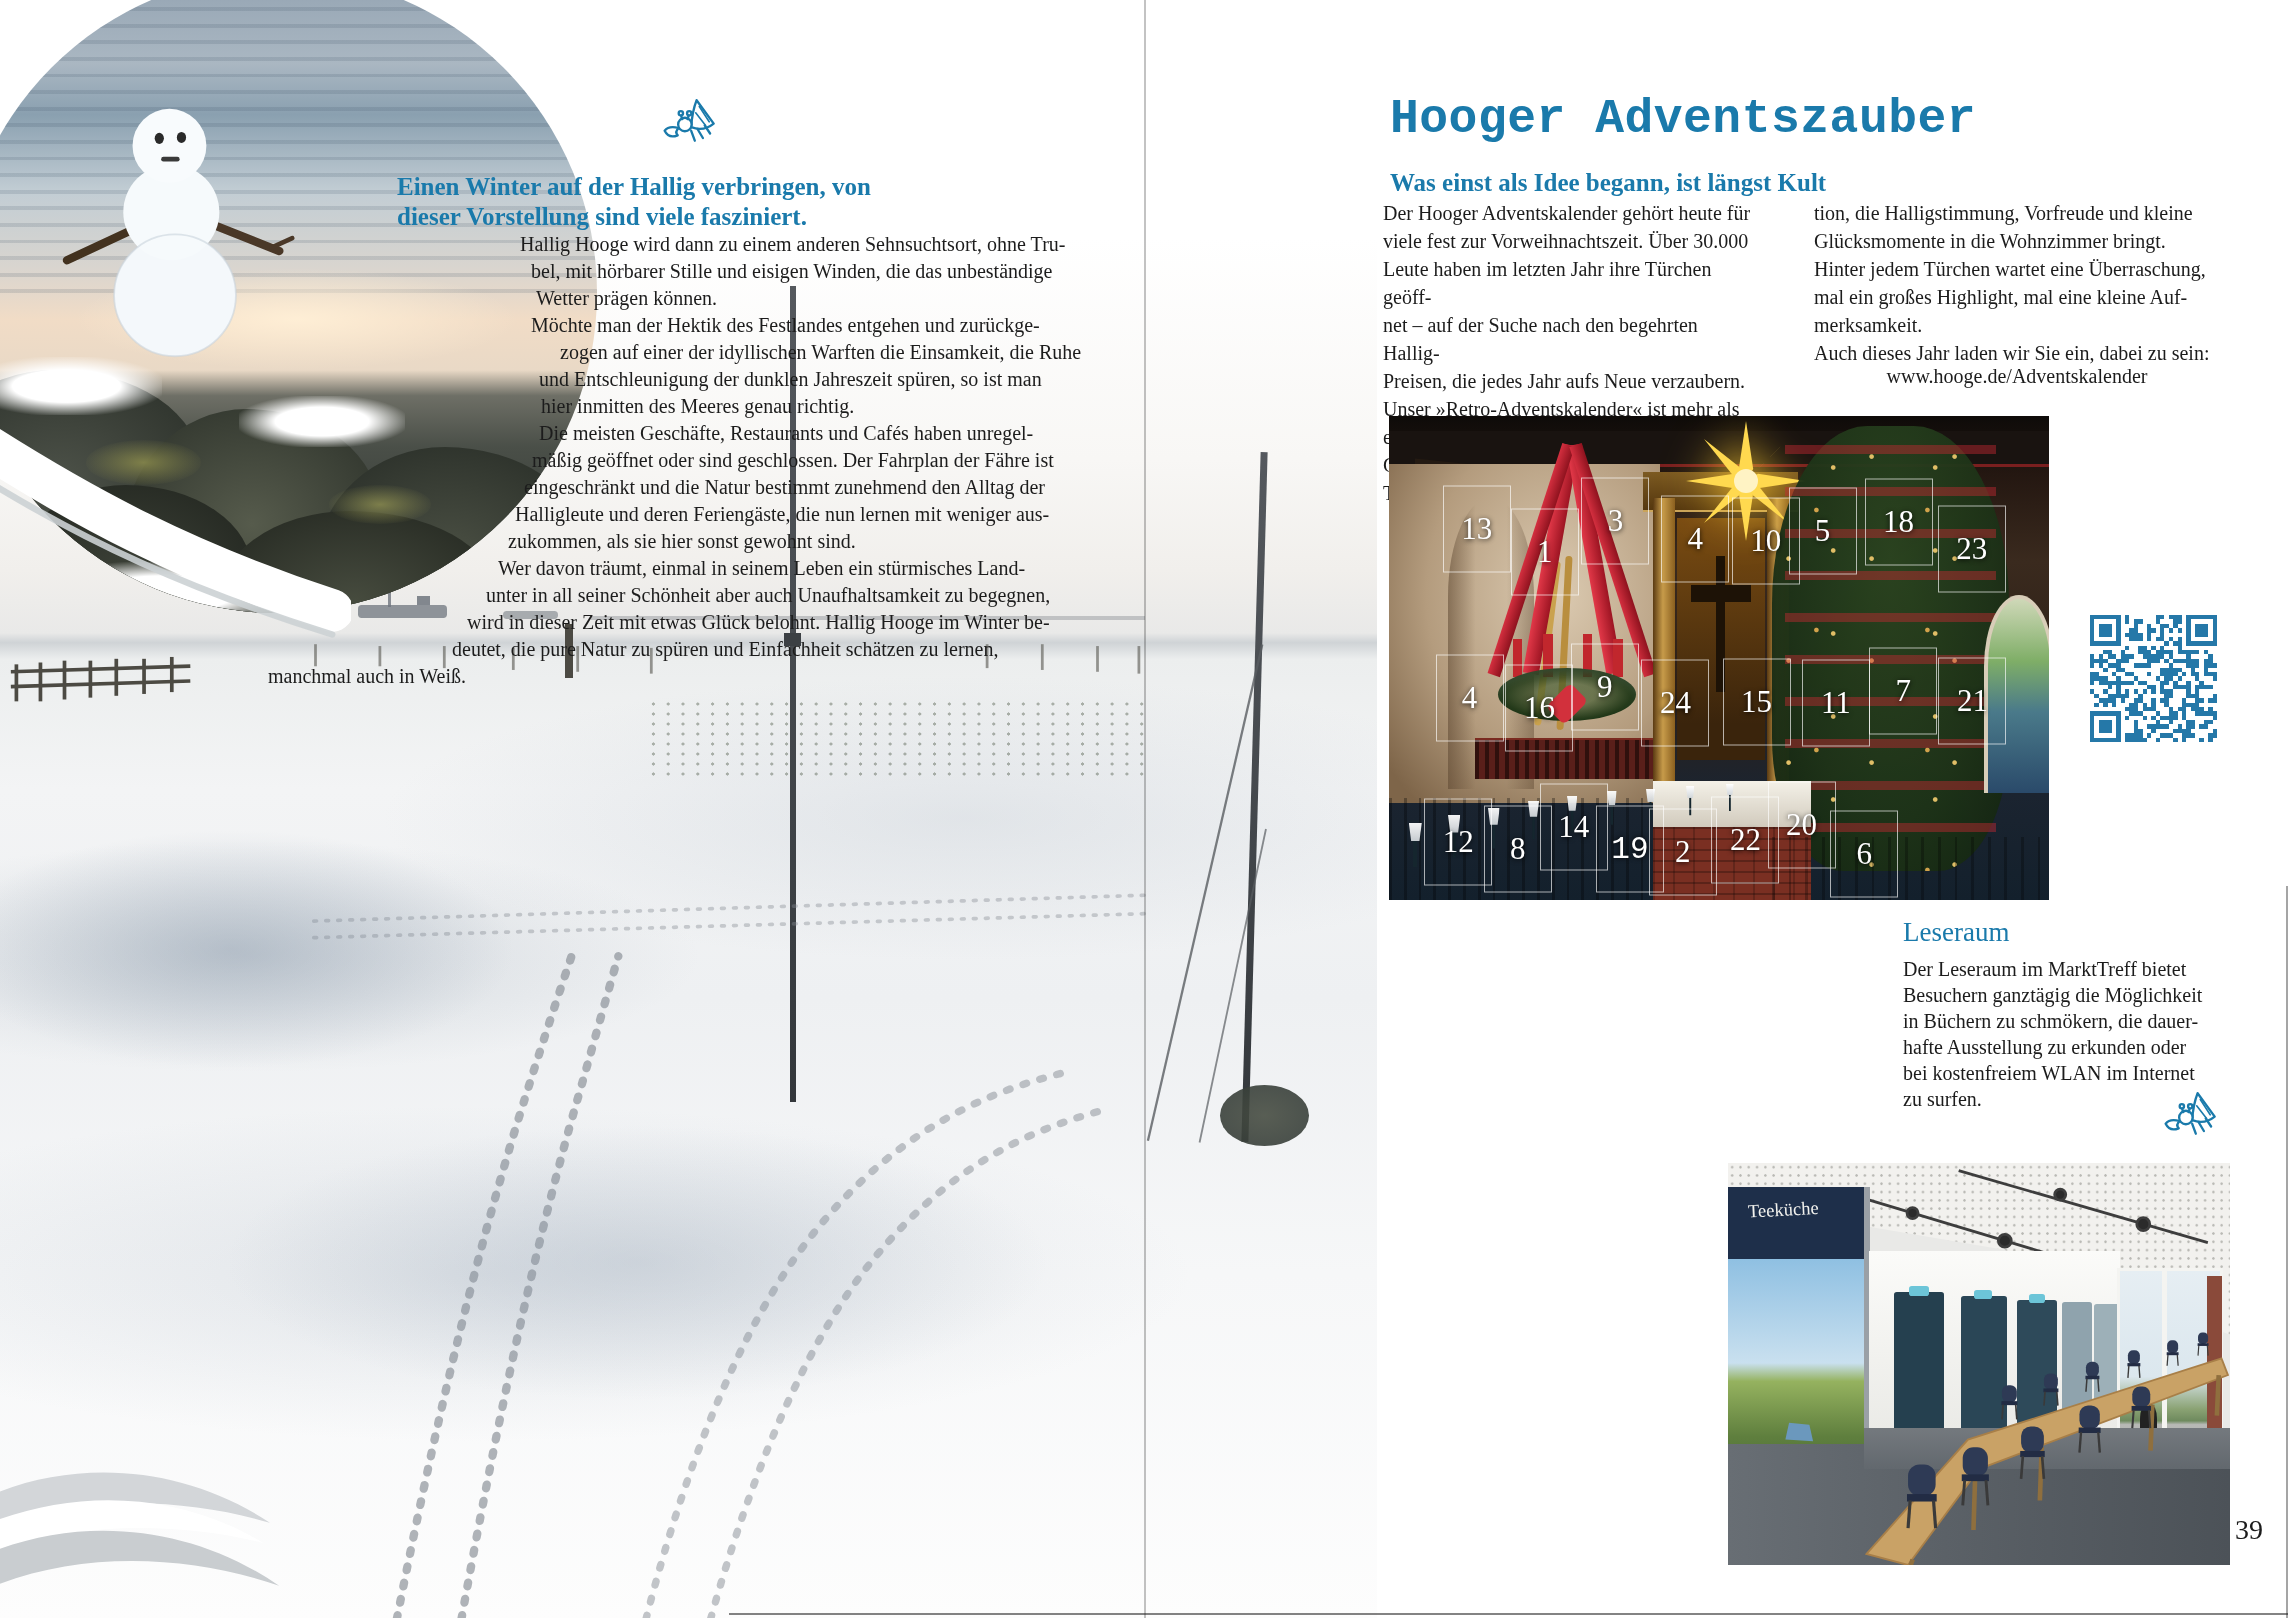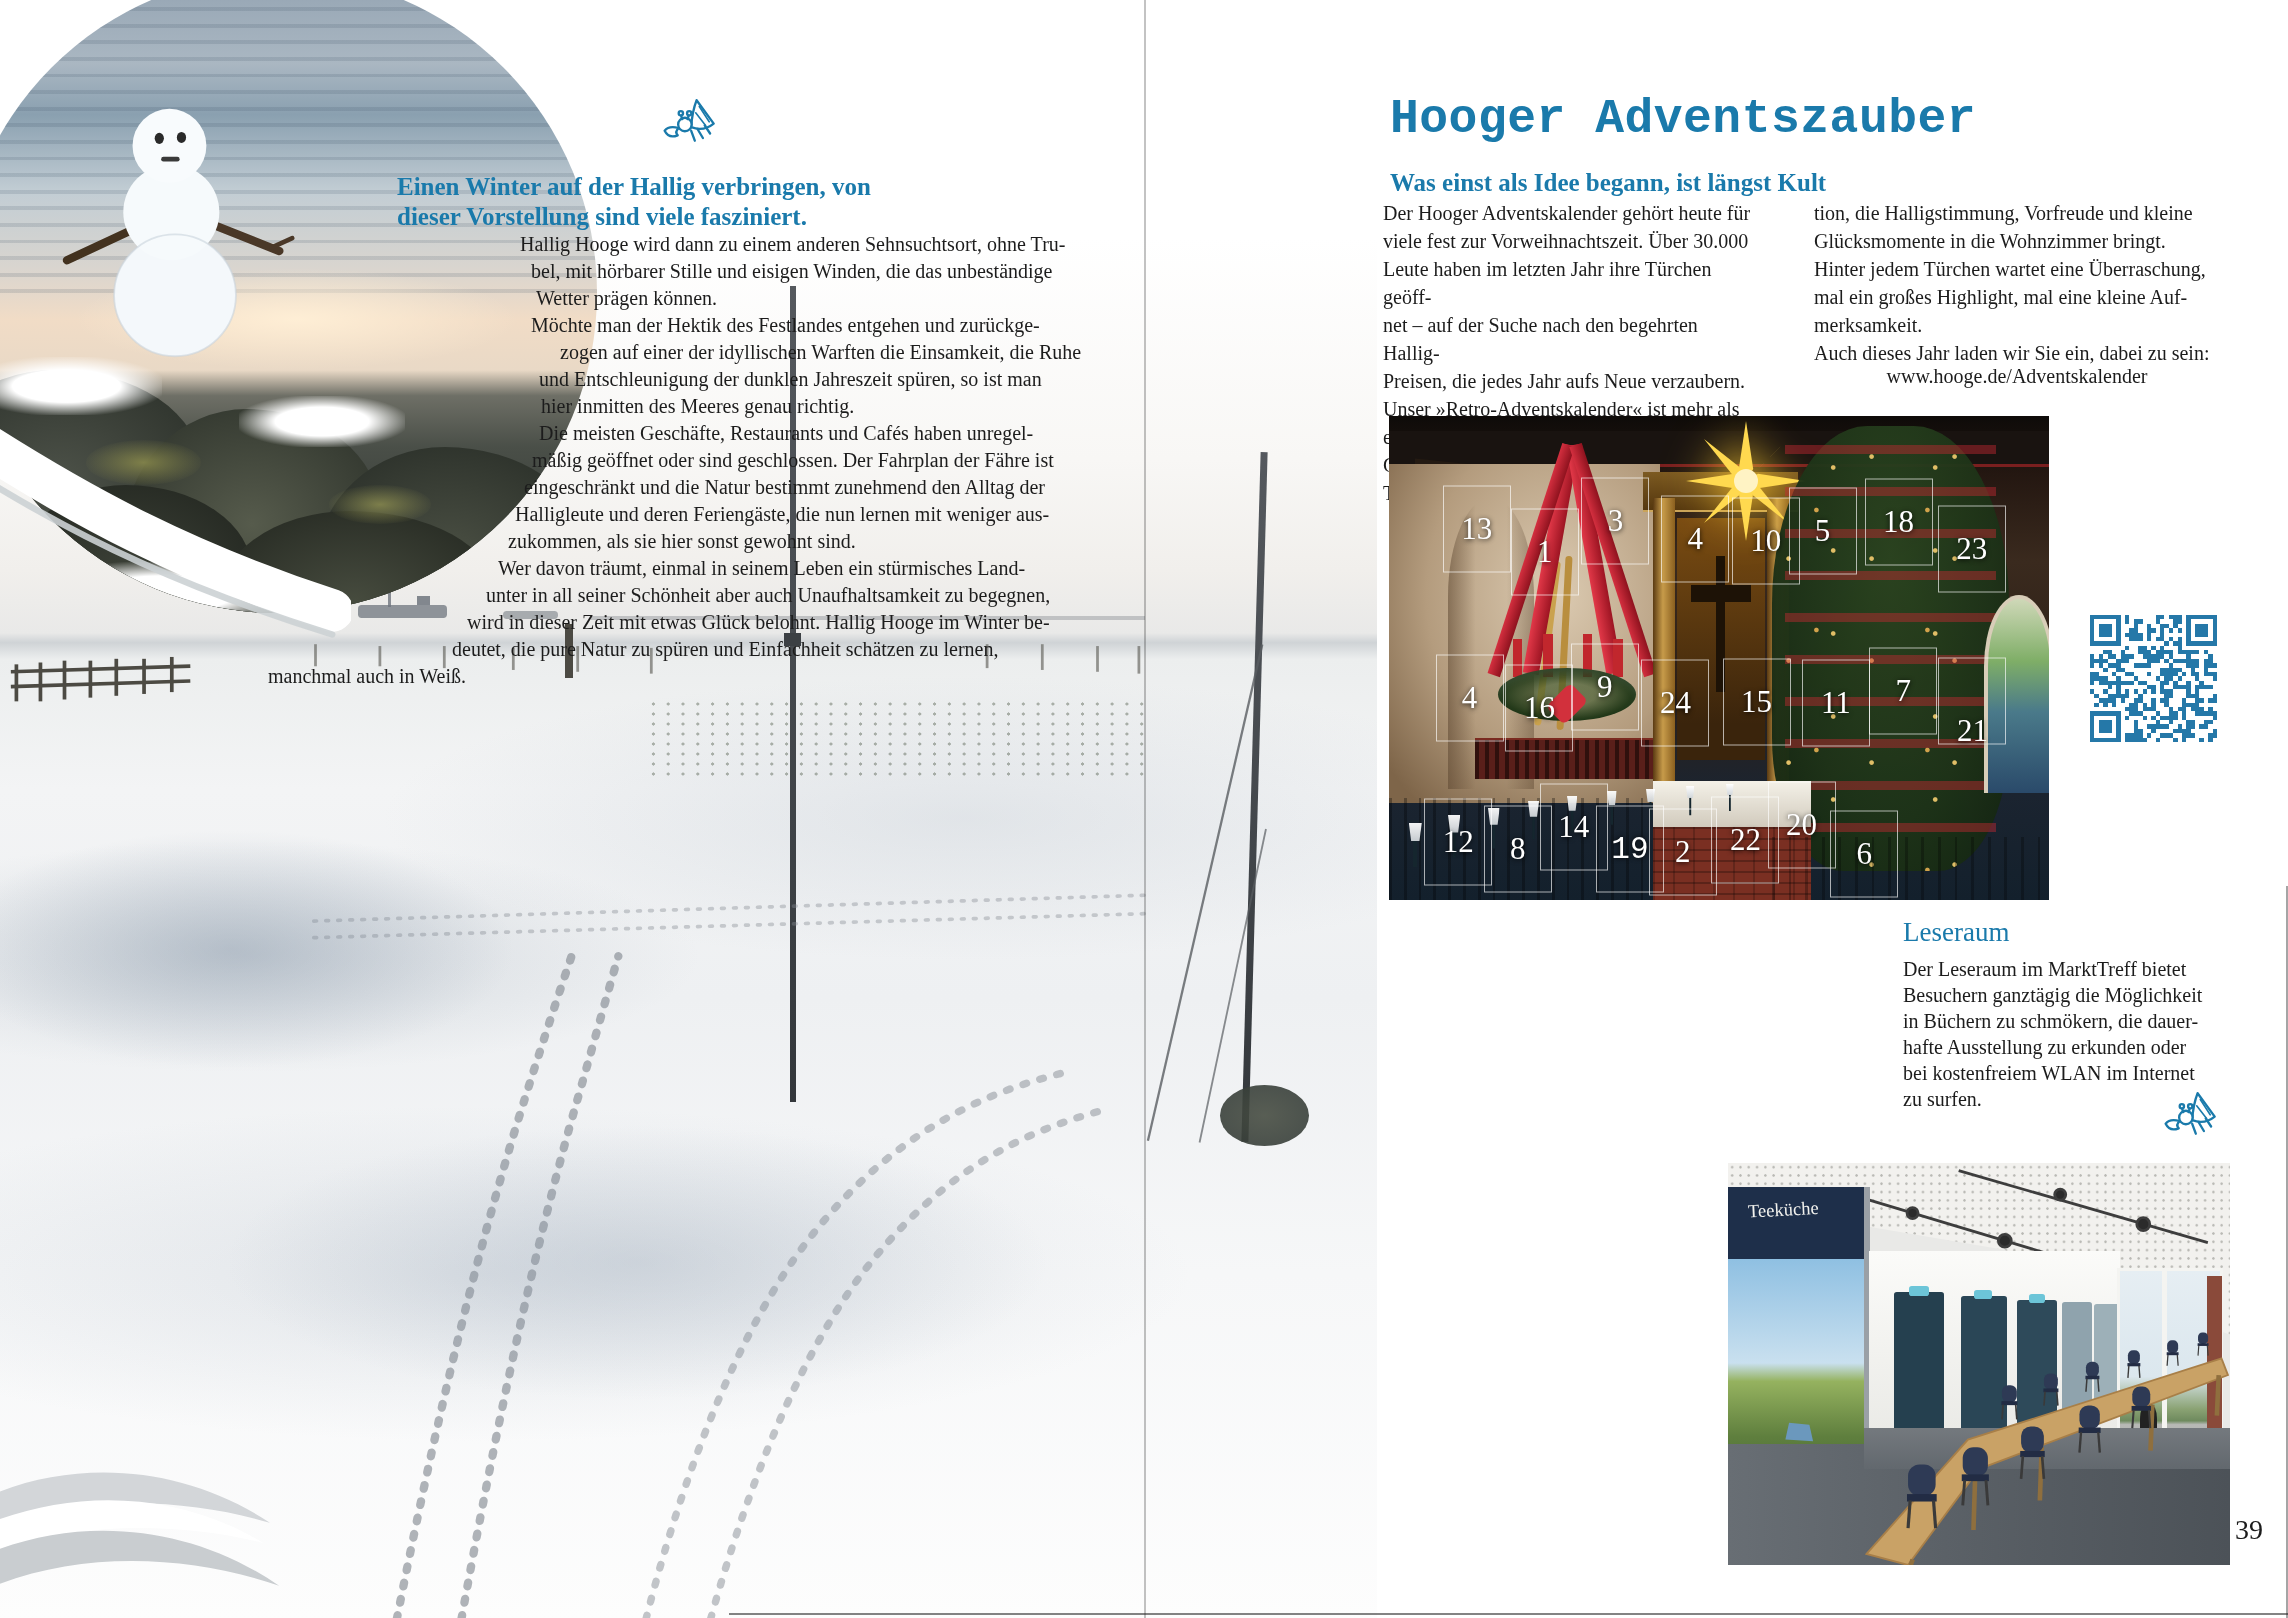--- a/index.html
+++ b/index.html
@@ -378,21 +378,21 @@
         <div class="cal-num" style="left: 32.7%; top: 56%;">9</div>
         <div class="cal-box" style="left: 43.4%; top: 59.3%;"></div>
         <div class="cal-num" style="left: 43.4%; top: 59.3%;">24</div>
         <div class="cal-box" style="left: 55.7%; top: 59.1%;"></div>
         <div class="cal-num" style="left: 55.7%; top: 59.1%;">15</div>
         <div class="cal-box" style="left: 67.7%; top: 59.3%;"></div>
         <div class="cal-num" style="left: 67.7%; top: 59.3%;">11</div>
         <div class="cal-box" style="left: 77.9%; top: 56.8%;"></div>
         <div class="cal-num" style="left: 77.9%; top: 56.8%;">7</div>
         <div class="cal-box" style="left: 88.4%; top: 58.9%;"></div>
-        <div class="cal-num" style="left: 88.4%; top: 58.9%; margin-top: 30px;">21</div>
+        <div class="cal-num" style="left: 88.4%; top: 58.9%;">21</div>
         <div class="cal-box" style="left: 10.5%; top: 88%;"></div>
         <div class="cal-num" style="left: 10.5%; top: 88%;">12</div>
         <div class="cal-box" style="left: 19.5%; top: 89.5%;"></div>
         <div class="cal-num" style="left: 19.5%; top: 89.5%;">8</div>
         <div class="cal-box" style="left: 28%; top: 85%;"></div>
         <div class="cal-num" style="left: 28%; top: 85%;">14</div>
         <div class="cal-box" style="left: 36.5%; top: 89.5%;"></div>
         <div class="cal-num" style="left: 36.5%; top: 89.5%; font-family: Liberation Mono, monospace;">19</div>
         <div class="cal-box" style="left: 44.5%; top: 90%;"></div>
         <div class="cal-num" style="left: 44.5%; top: 90%;">2</div>

